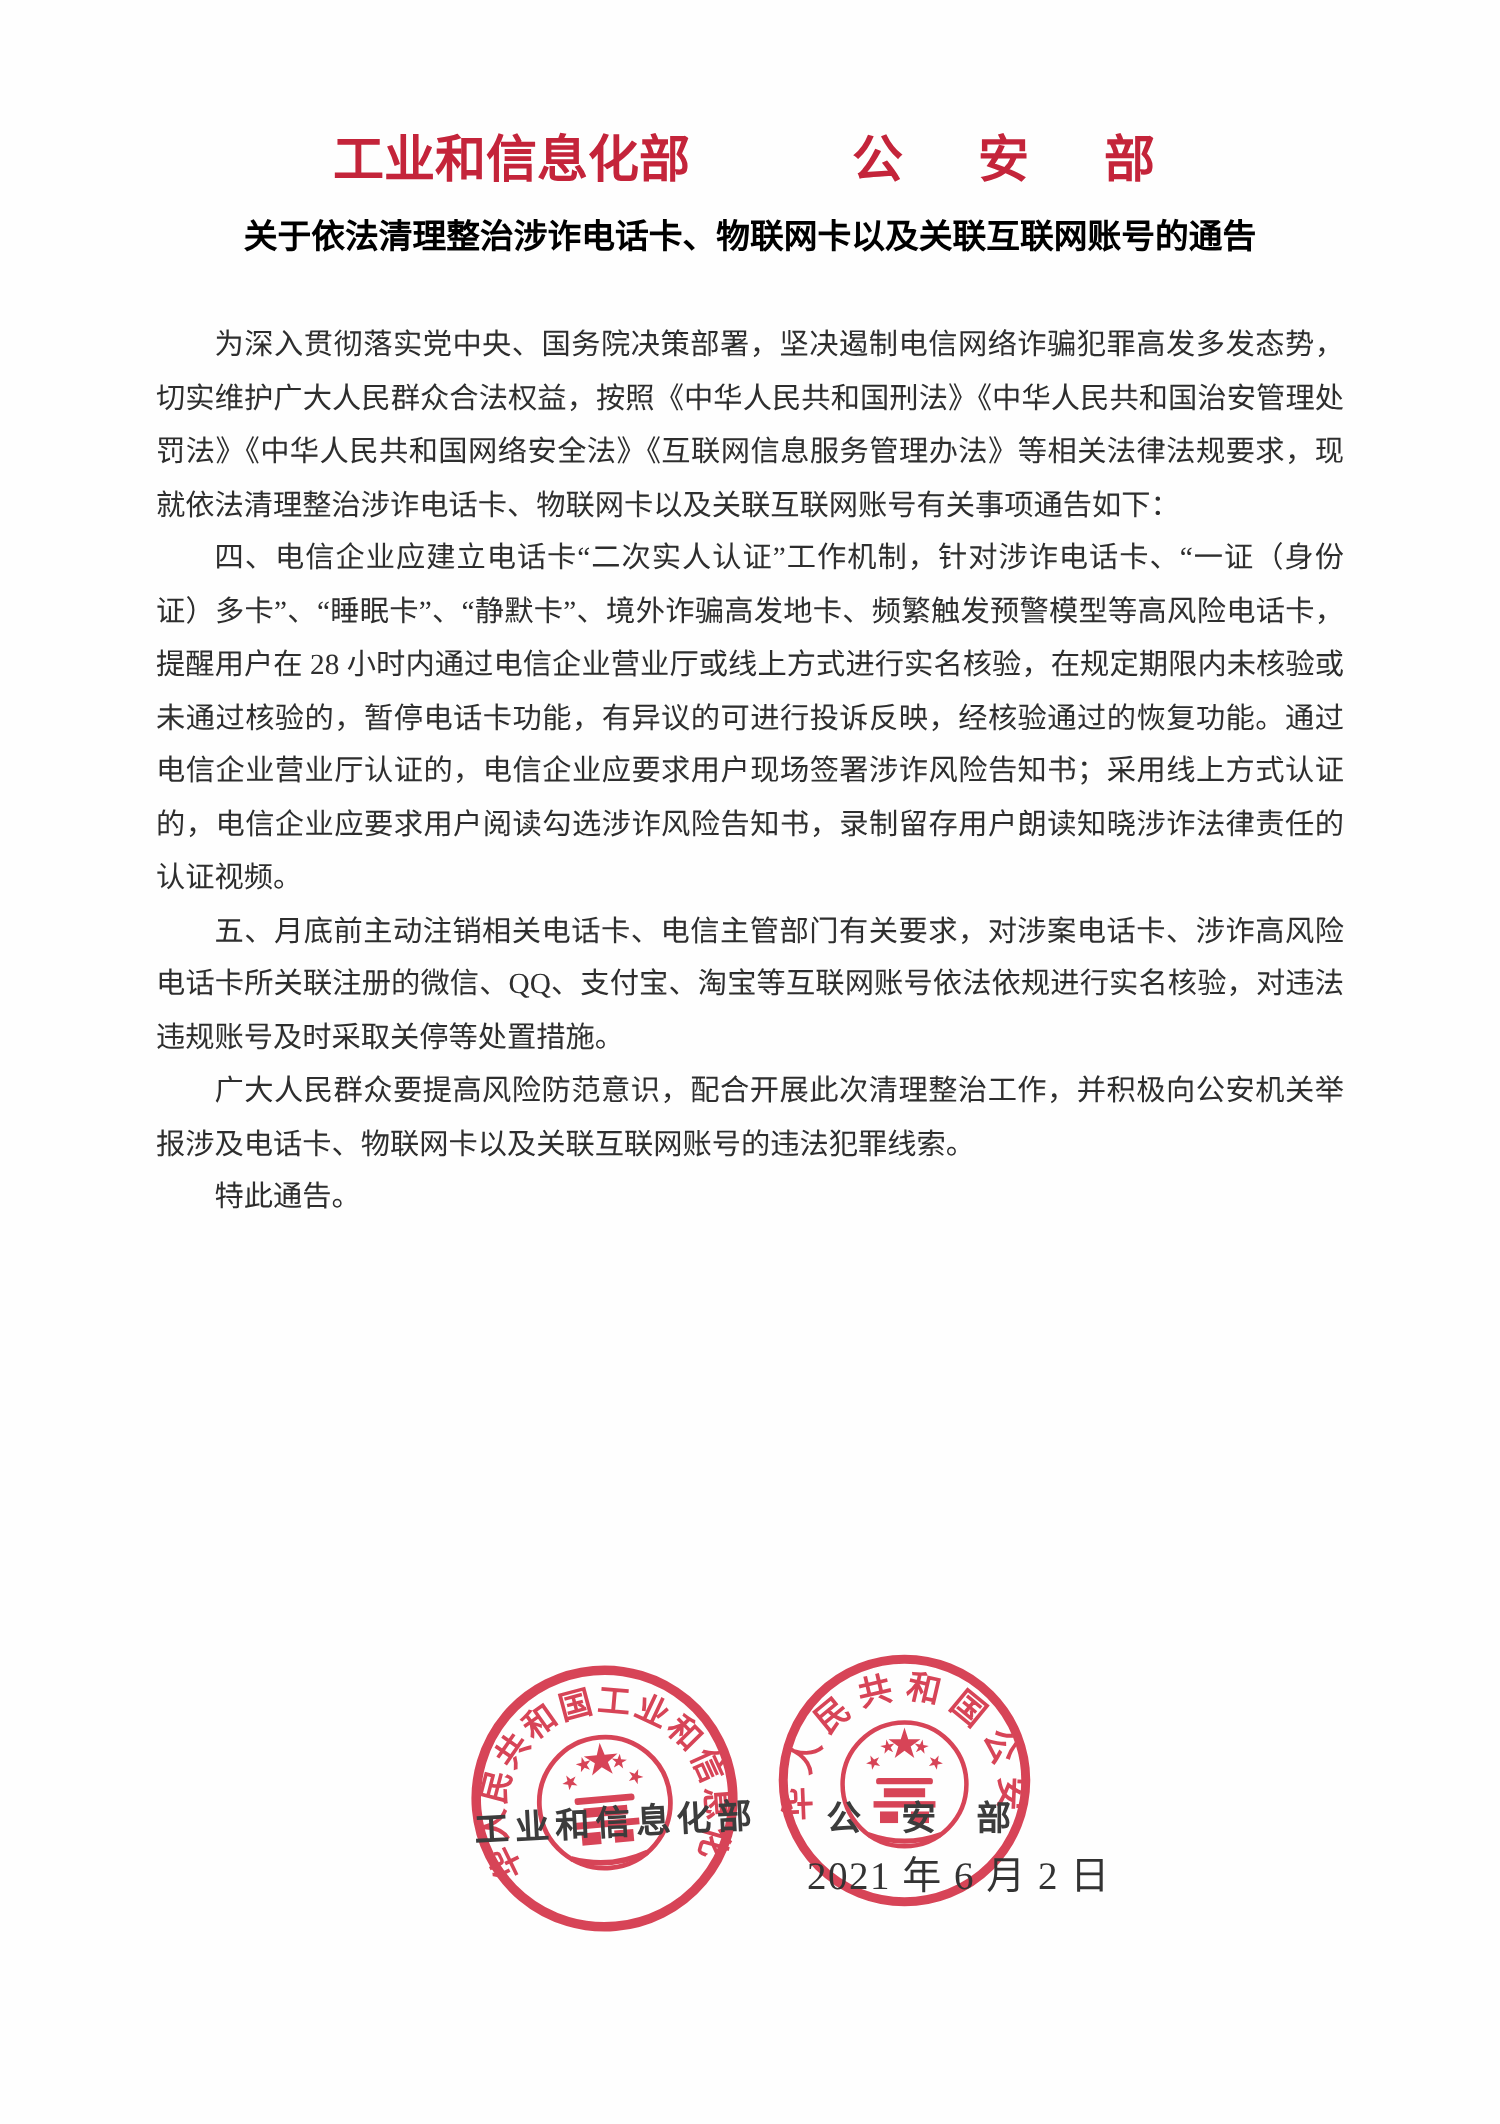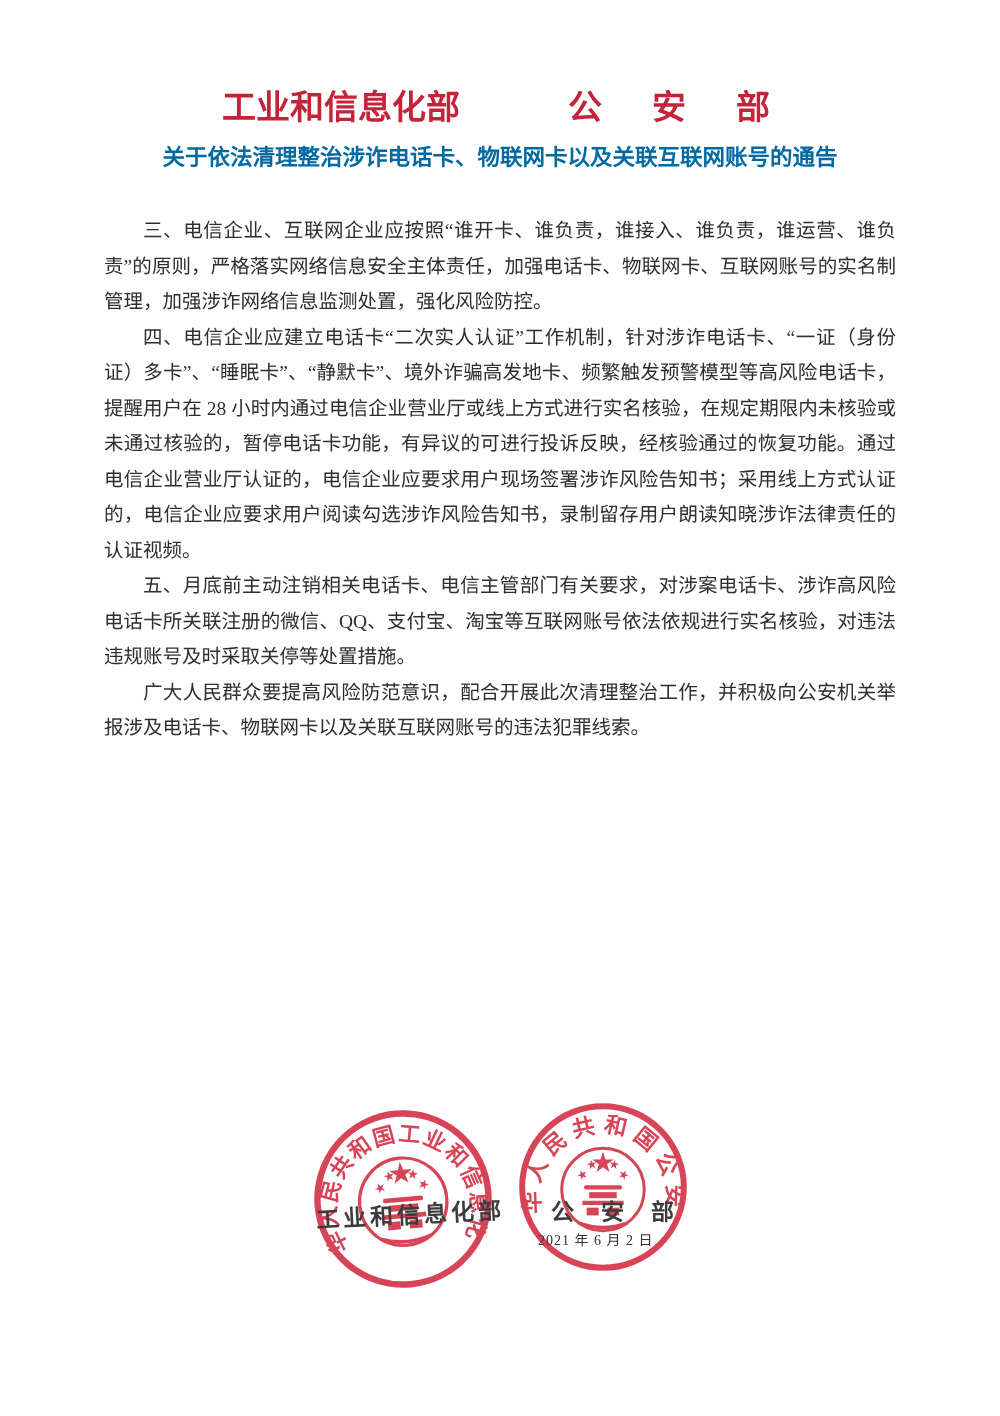--- a/index.html
+++ b/index.html
@@ -29,21 +29,21 @@
     color:var(--title-red);
     line-height:1.2;
   }
   .ministry-2{letter-spacing:8px;}
   .doc-title{
     margin:14px 0 0 0;
     text-align:center;
     font-size:22.5px;
     font-weight:bold;
     line-height:1.3;
-    color:#0369a1;
+    color:#000000;
   }
   
   .body-text{
     margin:41px auto 0 auto;
     width:792px;
     font-size:19.5px;
     line-height:35.5px;
     text-align:justify;
   }
   .body-text p{
@@ -75,43 +75,44 @@
     font-size:23px;letter-spacing:4px;
     transform:rotate(-3deg);
   }
   .overlay-right{
     left:551px;top:1193px;
     font-size:23px;letter-spacing:2px;
   }
   .seal-date{
     position:absolute;
     left:538px;top:1229px;
-    font-size:14px;
+    font-size:26px;
     letter-spacing:1px;
     color:#333;
     white-space:nowrap;
   }
 </style>
 </head>
 <body>
 
 <div class="page">
 
   <div class="title-row">
     <span>工业和信息化部</span>
     <span class="ministry-2">公　安　部</span>
   </div>
 
   <h1 class="doc-title">关于依法清理整治涉诈电话卡、物联网卡以及关联互联网账号的通告</h1>
 
   <div class="body-text">
-    <p>三、电信企业、互联网企业应按照“谁开卡、谁负责，谁接入、谁负责，谁运营、谁负责”的原则，严格落实网络信息安全主体责任，加强电话卡、物联网卡、互联网账号的实名制管理，加强涉诈网络信息监测处置，强化风险防控。</p>
+    <p>为深入贯彻落实党中央、国务院决策部署，坚决遏制电信网络诈骗犯罪高发多发态势，切实维护广大人民群众合法权益，按照《中华人民共和国刑法》《中华人民共和国治安管理处罚法》《中华人民共和国网络安全法》《互联网信息服务管理办法》等相关法律法规要求，现就依法清理整治涉诈电话卡、物联网卡以及关联互联网账号有关事项通告如下：</p>
     <p>四、电信企业应建立电话卡“二次实人认证”工作机制，针对涉诈电话卡、“一证（身份证）多卡”、“睡眠卡”、“静默卡”、境外诈骗高发地卡、频繁触发预警模型等高风险电话卡，提醒用户在 28 小时内通过电信企业营业厅或线上方式进行实名核验，在规定期限内未核验或未通过核验的，暂停电话卡功能，有异议的可进行投诉反映，经核验通过的恢复功能。通过电信企业营业厅认证的，电信企业应要求用户现场签署涉诈风险告知书；采用线上方式认证的，电信企业应要求用户阅读勾选涉诈风险告知书，录制留存用户朗读知晓涉诈法律责任的认证视频。</p>
     <p>五、月底前主动注销相关电话卡、电信主管部门有关要求，对涉案电话卡、涉诈高风险电话卡所关联注册的微信、QQ、支付宝、淘宝等互联网账号依法依规进行实名核验，对违法违规账号及时采取关停等处置措施。</p>
     <p>广大人民群众要提高风险防范意识，配合开展此次清理整治工作，并积极向公安机关举报涉及电话卡、物联网卡以及关联互联网账号的违法犯罪线索。</p>
+    <p>特此通告。</p>
   </div>
 
   <div class="seal seal-left">
     <svg viewBox="0 0 200 200" width="182" height="182" aria-hidden="true">
       <circle class="outer-ring" cx="100" cy="100" r="94" fill="none" stroke="var(--seal-red)" stroke-width="7"></circle>
       <path id="ringPathL" d="M 32,140 A 74,74 0 1 1 168,140" fill="none"></path>
       <text class="ring-text ring-text-long">
         <textPath href="#ringPathL" startOffset="50%" text-anchor="middle">中华人民共和国工业和信息化部</textPath>
       </text>
       <g class="emblem">

